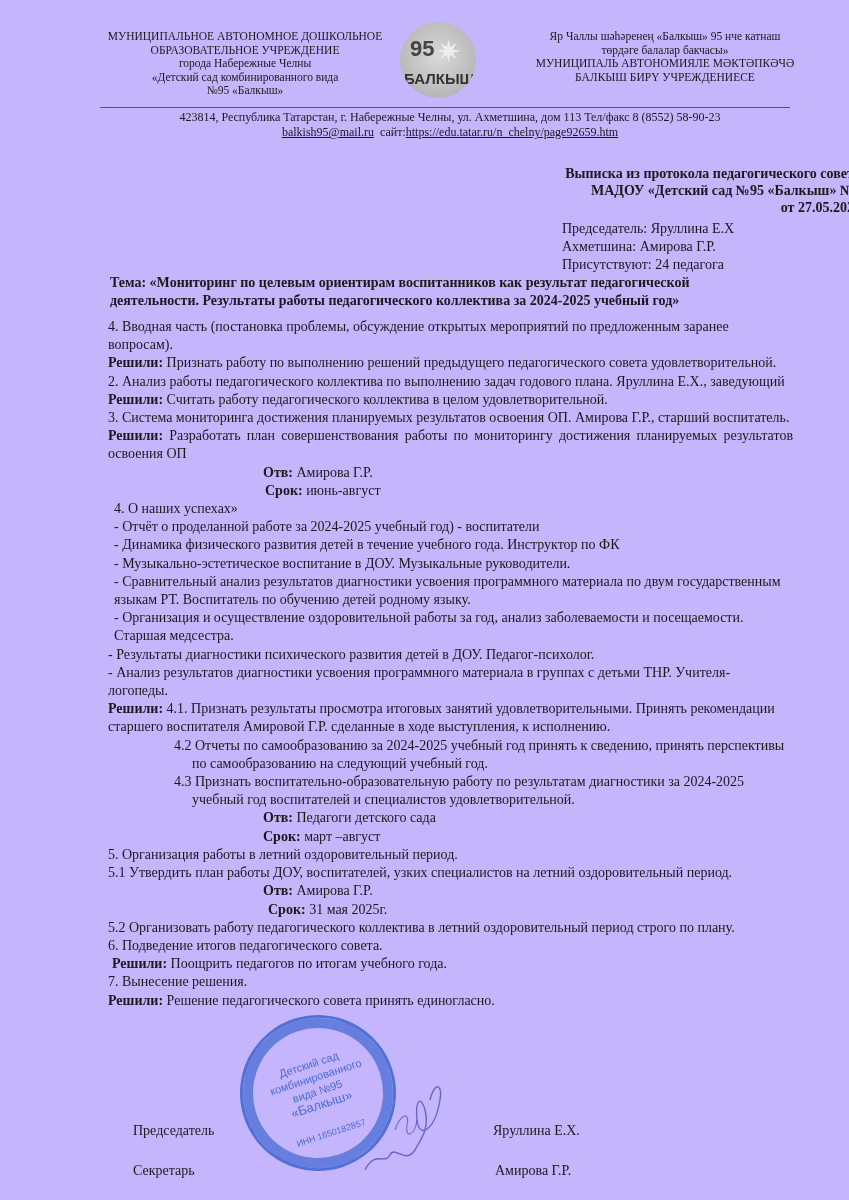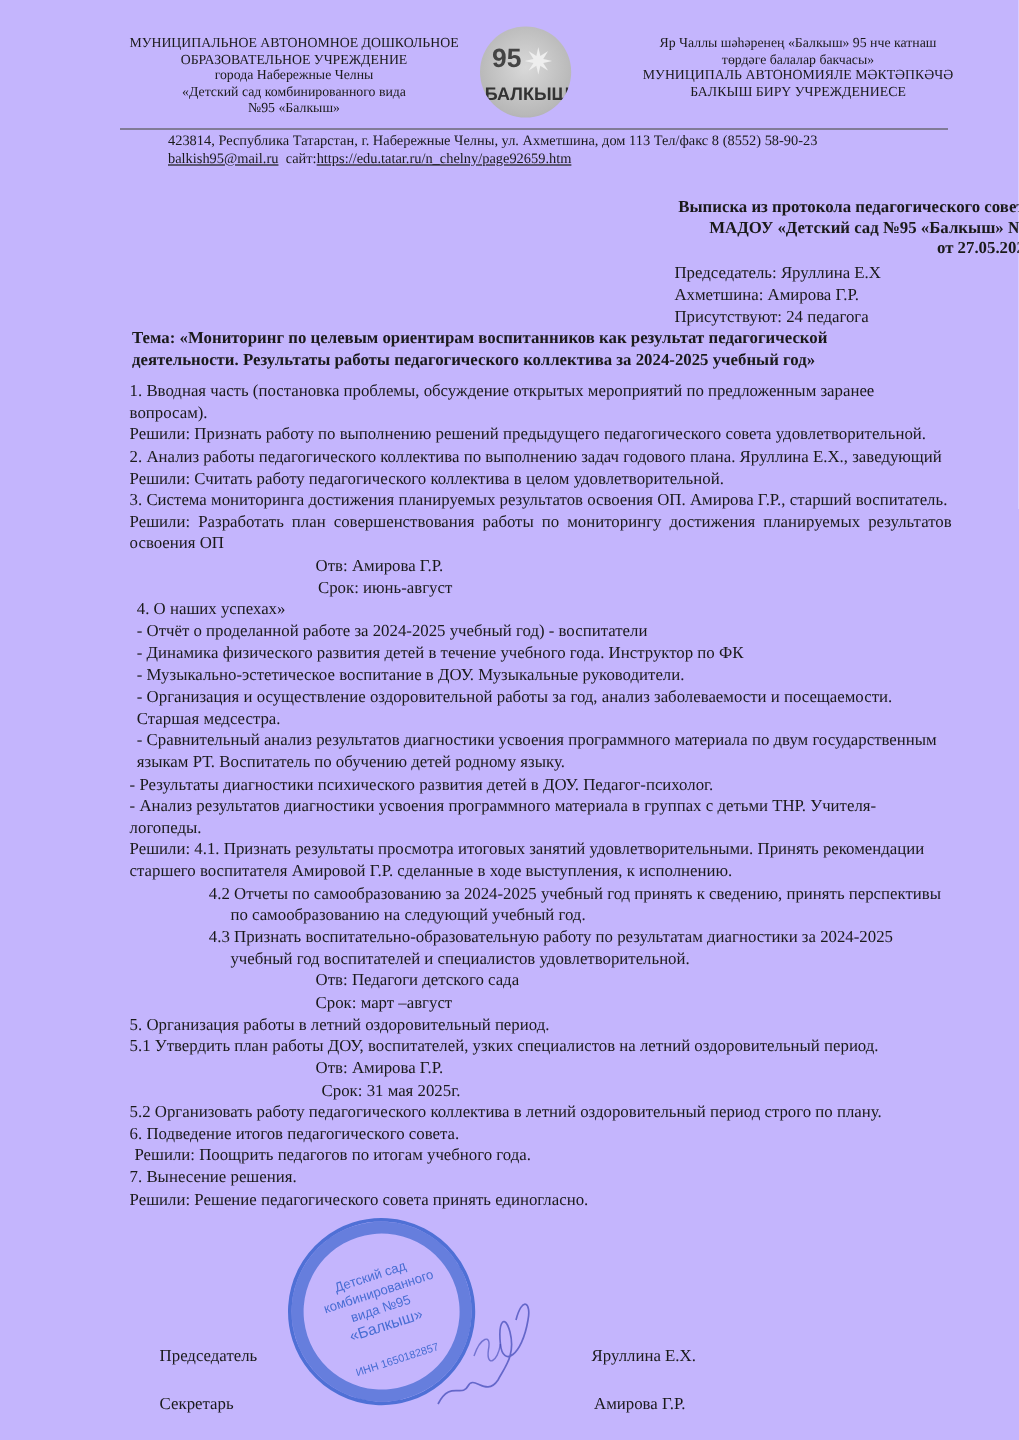--- a/index.html
+++ b/index.html
@@ -7,29 +7,29 @@
          font-family:"Liberation Serif","DejaVu Serif",serif; color:#1a1a1a; }
   .page { position:absolute; inset:0; background:#c4b5fd; }
   .hdr-left { position:absolute; left:100px; top:30px; width:290px; text-align:center; font-size:11.5px; line-height:13.5px; }
   .hdr-right { position:absolute; left:525px; top:30px; width:280px; text-align:center; font-size:11.5px; line-height:13.5px; }
   .logo { position:absolute; left:400px; top:22px; width:76px; height:76px; border-radius:50%;
           background:radial-gradient(circle at 50% 45%, #d9d9d9 0%, #b8b8b8 70%, #9c9c9c 100%); overflow:hidden; }
   .logo .num { position:absolute; left:10px; top:14px; font-family:"Liberation Sans",sans-serif; font-weight:bold; font-size:22px; color:#444; }
   .logo .star { position:absolute; left:36px; top:12px; font-size:30px; color:#eee; }
   .logo .word { position:absolute; left:4px; top:48px; font-family:"Liberation Sans",sans-serif; font-weight:bold; font-size:15px; color:#333; letter-spacing:0px; }
   .rule { position:absolute; left:100px; top:107px; width:690px; height:1px; background:#555; }
-  .addr { position:absolute; left:140px; top:110px; width:620px; text-align:left; font-size:12px; line-height:15px; }
+  .addr { position:absolute; left:140px; top:110px; width:620px; text-align:center; font-size:12px; line-height:15px; }
   .addr .u { text-decoration:underline; }
   .title { position:absolute; left:12px; top:165px; width:849px; text-align:right; font-weight:bold; font-size:14px; line-height:17px; }
   .meta { position:absolute; left:562px; top:220px; font-size:14px; line-height:18px; }
   .topic { position:absolute; left:110px; top:274px; width:640px; text-align:left; font-weight:bold; font-size:14px; line-height:18px; }
   .body { position:absolute; left:108px; top:318px; width:685px; font-size:14px; line-height:18.2px; }
   .body p { margin:0; }
   .j { text-align:justify; }
-  .b { font-weight:normal; }
+  .b { font-weight:bold; }
   .ind1 { padding-left:155px; }
   .ind1b { padding-left:157px; }
   .li4 { padding-left:6px; }
   .stamp { position:absolute; left:240px; top:1015px; width:150px; height:150px; border-radius:50%;
            border:3px solid rgba(40,90,200,0.75); box-shadow: inset 0 0 0 8px rgba(255,255,255,0), inset 0 0 0 10px rgba(40,90,200,0.6);
            color:rgba(40,90,200,0.8); font-family:"Liberation Sans",sans-serif; text-align:center; transform:rotate(-18deg); }
   .stamp .in { position:absolute; left:30px; top:38px; width:90px; font-size:11px; line-height:14px; }
   .stamp .inn { position:absolute; left:25px; top:112px; width:100px; font-size:9px; }
   .sig { position:absolute; left:345px; top:1070px; width:110px; height:110px; }
   .signs { position:absolute; left:133px; top:1122px; width:560px; font-size:14px; line-height:18px; }
@@ -81,34 +81,34 @@
 
   <div class="meta">
     <div>Председатель: Яруллина Е.Х</div>
     <div>Ахметшина: Амирова Г.Р.</div>
     <div>Присутствуют: 24 педагога</div>
   </div>
 
   <div class="topic">Тема: «Мониторинг по целевым ориентирам воспитанников как результат педагогической деятельности. Результаты работы педагогического коллектива за 2024-2025 учебный год»</div>
 
   <div class="body">
-    <p>1. Вводная часть (постановка проблемы, обсуждение открытых мероприятий по предложенным заранее вопросам).</p>
+    <p>4. Вводная часть (постановка проблемы, обсуждение открытых мероприятий по предложенным заранее вопросам).</p>
     <p class="j"><span class="b">Решили:</span> <span>Признать работу по выполнению решений предыдущего педагогического совета удовлетворительной.</span></p>
     <p>2. Анализ работы педагогического коллектива по выполнению задач годового плана. Яруллина Е.Х., заведующий</p>
     <p><span class="b">Решили:</span> <span>Считать работу педагогического коллектива в целом удовлетворительной.</span></p>
     <p>3. Система мониторинга достижения  планируемых результатов освоения ОП. Амирова Г.Р., старший воспитатель.</p>
     <p class="j"><span class="b">Решили:</span> <span>Разработать план совершенствования работы по мониторингу достижения  планируемых результатов освоения ОП</span></p>
     <p class="ind1"><span class="b">Отв:</span> <span>Амирова Г.Р.</span></p>
     <p class="ind1b"><span class="b">Срок:</span> <span>июнь-август</span></p>
     <p class="li4">4.  О наших успехах»</p>
     <p class="li4">- Отчёт о проделанной работе за 2024-2025 учебный год) - воспитатели</p>
     <p class="li4">- Динамика физического развития детей в течение учебного года. Инструктор по ФК</p>
     <p class="li4">- Музыкально-эстетическое воспитание в ДОУ. Музыкальные руководители.</p>
+    <p class="li4">- Сравнительный анализ результатов диагностики усвоения  программного материала по двум государственным языкам РТ. Воспитатель по обучению детей родному языку.</p>
     <p class="li4">- Организация и осуществление оздоровительной работы за год, анализ заболеваемости и посещаемости. Старшая медсестра.</p>
-    <p class="li4">- Сравнительный анализ результатов диагностики усвоения  программного материала по двум государственным языкам РТ. Воспитатель по обучению детей родному языку.</p>
     <p>- Результаты диагностики психического развития детей в ДОУ. Педагог-психолог.</p>
     <p>- Анализ результатов диагностики усвоения  программного материала в группах с детьми ТНР. Учителя- логопеды.</p>
     <p><span class="b">Решили:</span> <span>4.1. Признать результаты просмотра итоговых занятий удовлетворительными. Принять рекомендации старшего воспитателя Амировой Г.Р. сделанные в ходе выступления, к исполнению.</span></p>
     <p style="padding-left:66px;text-indent:-18px;margin-left:18px;">4.2  Отчеты по самообразованию за 2024-2025 учебный год принять к сведению, принять перспективы по самообразованию на следующий учебный год.</p>
     <p style="padding-left:66px;text-indent:-18px;margin-left:18px;">4.3  Признать воспитательно-образовательную работу по результатам диагностики за 2024-2025 учебный год воспитателей и специалистов удовлетворительной.</p>
     <p class="ind1"><span class="b">Отв:</span> <span>Педагоги детского сада</span></p>
     <p class="ind1"><span class="b">Срок:</span> <span>март –август</span></p>
     <p>5. Организация работы в летний оздоровительный период.</p>
     <p>5.1 Утвердить план работы ДОУ, воспитателей, узких специалистов на летний оздоровительный период.</p>
     <p class="ind1"><span class="b">Отв:</span> <span>Амирова Г.Р.</span></p>

